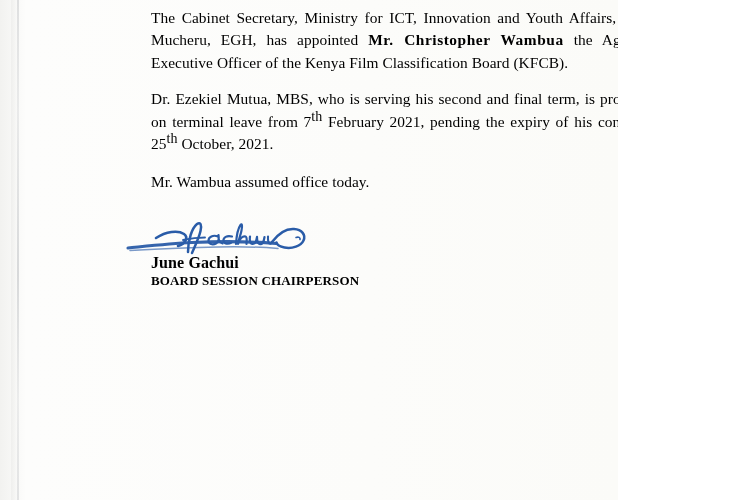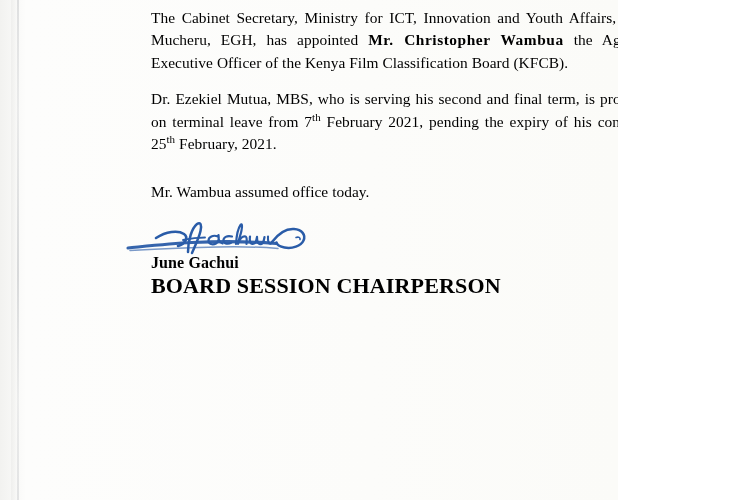--- a/index.html
+++ b/index.html
@@ -59,24 +59,24 @@
   .para {
     text-align: justify;
     text-justify: inter-word;
     font-size: 15.4px;
     line-height: 22.4px;
     margin: 0;
     letter-spacing: 0.05px;
   }
   .para.p1 { margin-top: 7px; }
   .para.p2 { margin-top: 14px; }
-  .para.p3 { margin-top: 26px; }
+  .para.p3 { margin-top: 16px; }
   .para b { font-weight: bold; letter-spacing: 0.55px; }
   .para sup {
-    font-size: 11px;
+    font-size: 14px;
     vertical-align: super;
     line-height: 0;
   }
 
   
   #signature-block {
     position: absolute;
     left: 151px;
     top: 218px;
     width: 400px;
@@ -94,40 +94,40 @@
     top: 36px;
     font-size: 16px;
     font-weight: bold;
     letter-spacing: 0.1px;
     white-space: nowrap;
   }
   .sig-title {
     position: absolute;
     left: 0;
     top: 55px;
-    font-size: 22px;
+    font-size: 13px;
     font-weight: bold;
     letter-spacing: 0.15px;
     white-space: nowrap;
   }
 </style>
 </head>
 <body>
 
 <div id="page">
 
   <div id="paper-texture"></div>
   <div id="scan-edge-left2"></div>
   <div id="scan-edge-left"></div>
 
   <div id="body-text">
 
     <p class="para p1"><span>The Cabinet Secretary, Ministry for ICT, Innovation and Youth Affairs, Mr Joe Mucheru, EGH, has appointed </span><b>Mr. Christopher Wambua</b><span> the Ag. Chief Executive Officer of the Kenya Film Classification Board (KFCB).</span></p>
 
-    <p class="para p2"><span>Dr. Ezekiel Mutua, MBS, who is serving his second and final term, is proceeding on terminal leave from 7</span><sup>th</sup><span> February 2021, pending the expiry of his contract on 25</span><sup>th</sup><span> February, 2021.</span></p>
+    <p class="para p2"><span>Dr. Ezekiel Mutua, MBS, who is serving his second and final term, is proceeding on terminal leave from 7</span><sup>th</sup><span> February 2021, pending the expiry of his contract on 25</span><sup>th</sup><span> October, 2021.</span></p>
 
     <p class="para p3">Mr. Wambua assumed office today.</p>
 
   </div>
 
   <div id="signature-block">
 
     <svg id="signature-ink" viewBox="0 0 190 42" aria-hidden="true">
       <g fill="none" stroke="#2a5ca8" stroke-linecap="round" stroke-linejoin="round">
 

